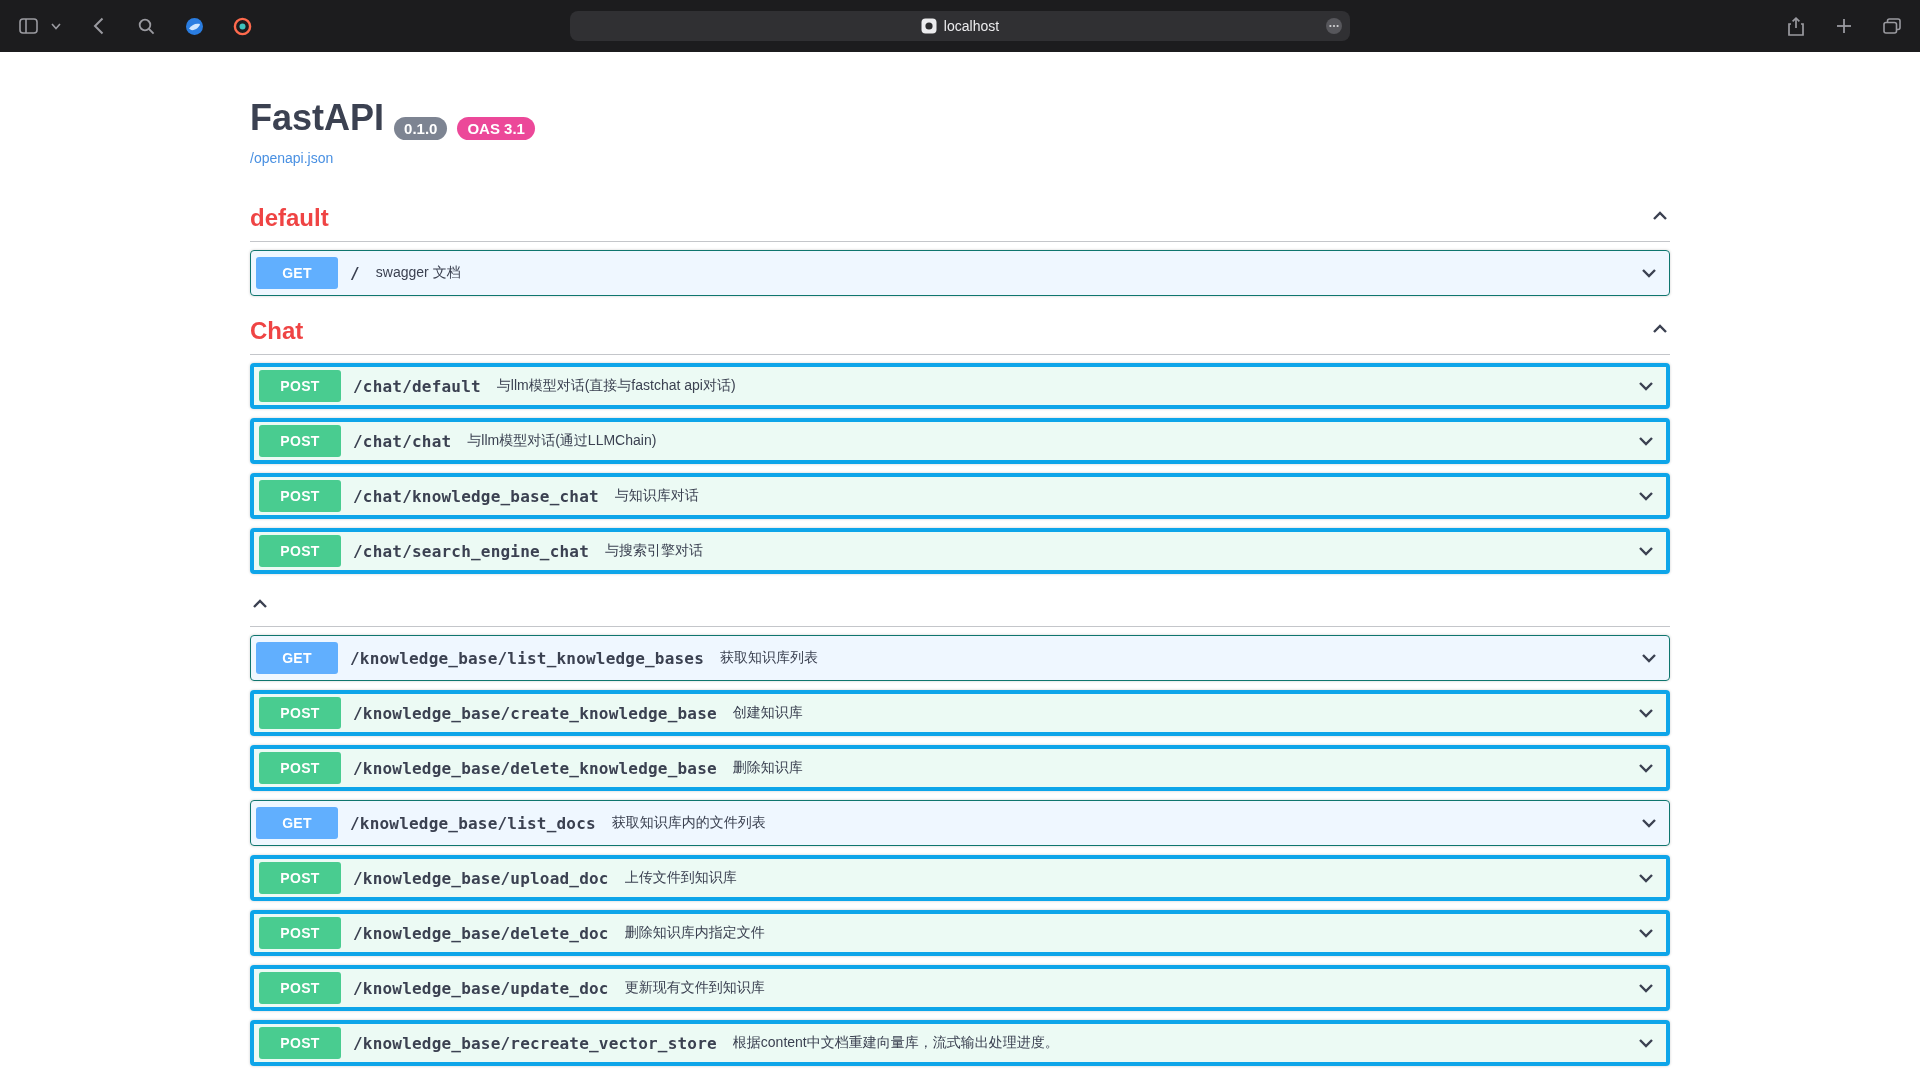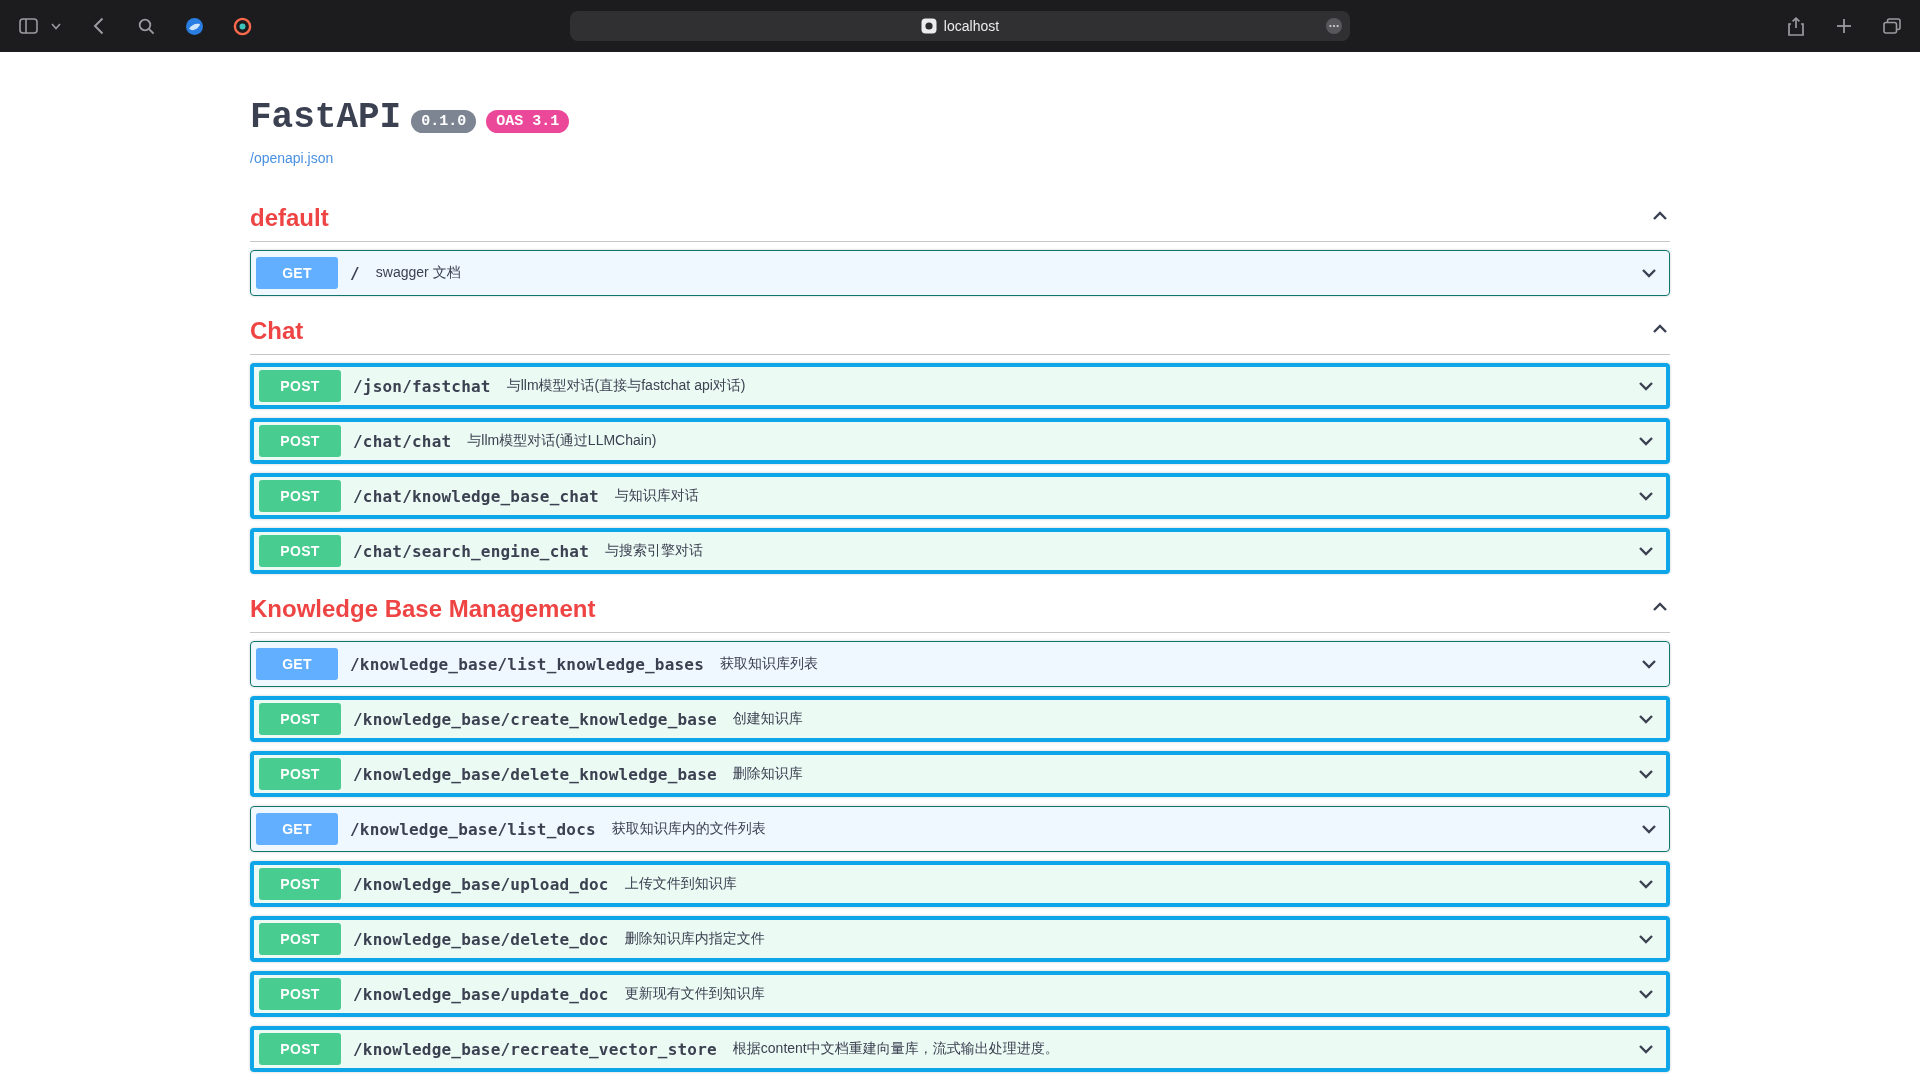--- a/index.html
+++ b/index.html
@@ -17,21 +17,21 @@
   .urlbar { position:absolute; left:50%; top:11px; transform:translateX(-50%);
             width:780px; height:30px; background:#303033; border-radius:8px;
             display:flex; align-items:center; justify-content:center; }
   .urlbar .site { display:flex; align-items:center; gap:7px; }
   .url-text { color:#ececee; font-size:14px; }
   .url-more { position:absolute; right:7px; top:6px; width:18px; height:18px; }
 
   
   .wrapper { width:1460px; margin:0 auto; padding:0 20px; }
   .info { margin:44px 0 26px; }
-  .title-row { display:flex; align-items:center; gap:10px;font-family:Liberation Mono, monospace; }
+  .title-row { display:flex; align-items:flex-end; gap:10px; }
   .api-title { font-size:36px; line-height:44px; font-weight:700; color:#3b4151; }
   .pill { display:inline-block; margin-top:7px; padding:4px 10px; border-radius:14px;
           color:#ffffff; font-size:15px; font-weight:700; line-height:1; }
   .pill.version { background:#7d8492; }
   .pill.oas { background:#ec4899; }
   .spec-link { display:inline-block; margin-top:10px; font-size:14px; color:#4990e2;
                text-decoration:none; cursor:pointer; }
 
   .tag-header { display:flex; align-items:center; justify-content:space-between;
                 padding:10px 0 8px; border-bottom:1px solid rgba(59,65,81,.3); cursor:pointer; }
@@ -171,21 +171,21 @@
   <div>
     <div class="tag-header">
       <span class="tag-title">Chat</span>
       <span><svg width="20" height="20" viewBox="0 0 20 20">
             <polyline points="4,13 10,7 16,13" fill="none" stroke="#3b4151" stroke-width="2.4"></polyline>
           </svg></span>
     </div>
     <div class="ops">
       <div class="opblock post">
         <span class="method">POST</span>
-        <span class="path">/json/fastchat</span>
+        <span class="path">/chat/default</span>
         <span class="desc">与llm模型对话(直接与fastchat api对话)</span>
         <span class="row-chev">
             <svg width="20" height="20" viewBox="0 0 20 20">
               <polyline points="4,7 10,13 16,7" fill="none" stroke="#3b4151" stroke-width="2.4"></polyline>
             </svg>
           </span>
       </div>
       <div class="opblock post">
         <span class="method">POST</span>
         <span class="path">/chat/chat</span>
@@ -214,21 +214,20 @@
             <svg width="20" height="20" viewBox="0 0 20 20">
               <polyline points="4,7 10,13 16,7" fill="none" stroke="#3b4151" stroke-width="2.4"></polyline>
             </svg>
           </span>
       </div>
     </div>
   </div>
 
   <div>
     <div class="tag-header">
-      <span class="tag-title">Knowledge Base Management</span>
       <span><svg width="20" height="20" viewBox="0 0 20 20">
             <polyline points="4,13 10,7 16,13" fill="none" stroke="#3b4151" stroke-width="2.4"></polyline>
           </svg></span>
     </div>
     <div class="ops">
       <div class="opblock get">
         <span class="method">GET</span>
         <span class="path">/knowledge_base/list_knowledge_bases</span>
         <span class="desc">获取知识库列表</span>
         <span class="row-chev">

